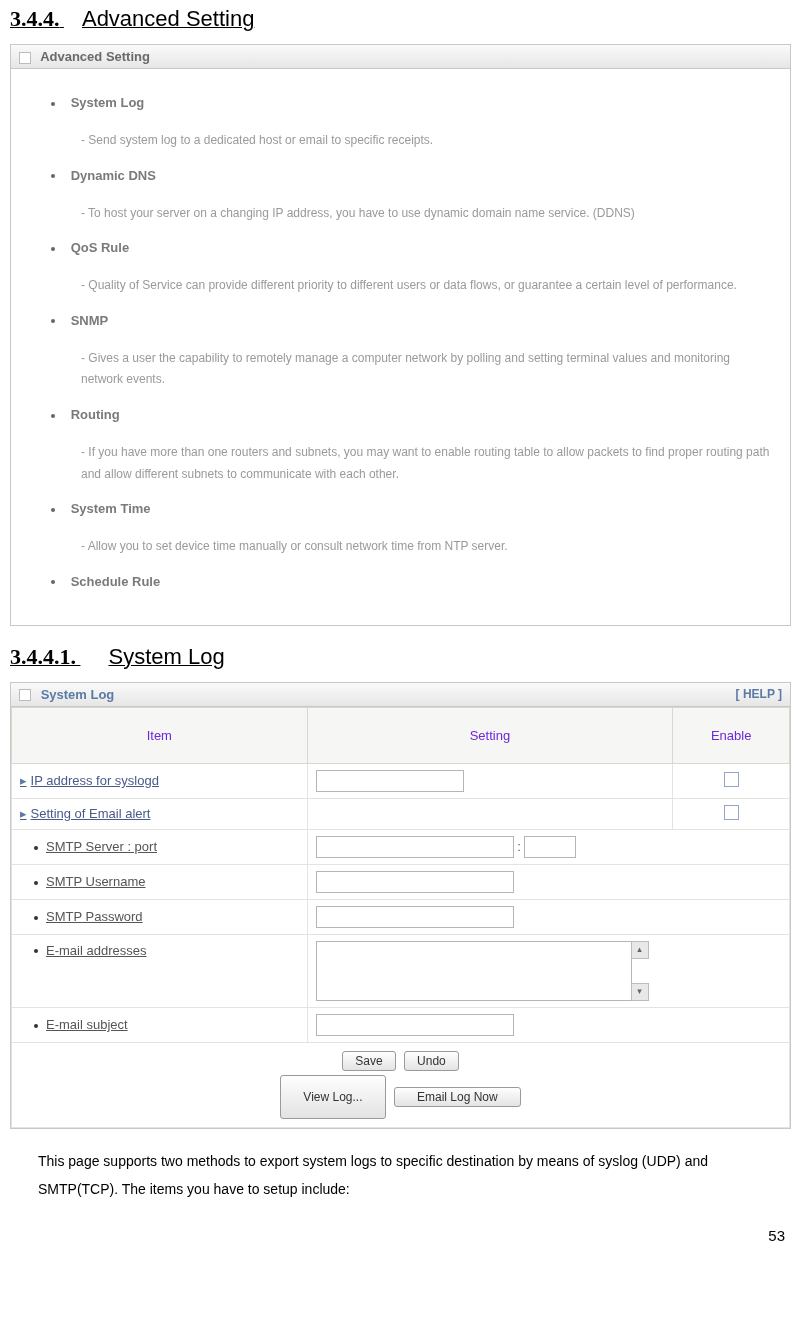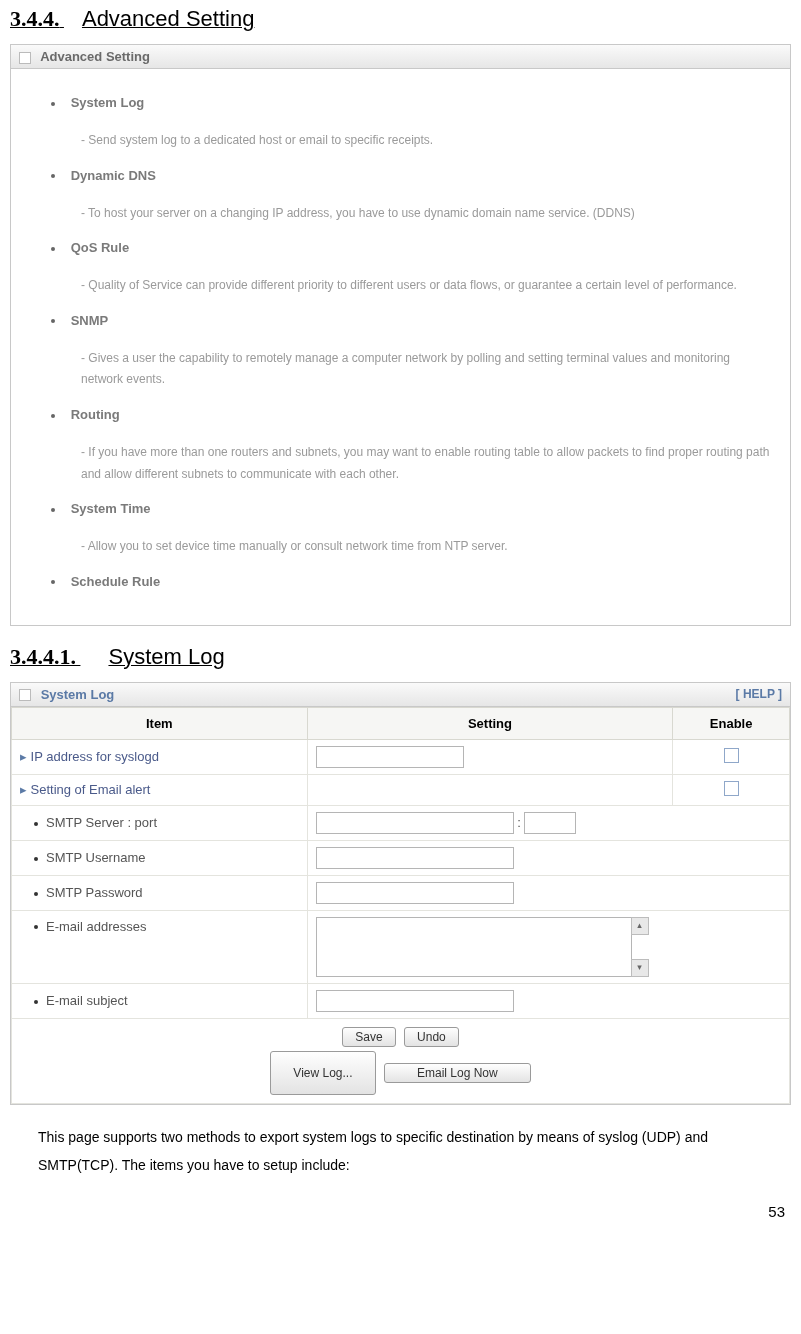--- a/index.html
+++ b/index.html
@@ -83,32 +83,33 @@
   }
   
   .sl-table {
     width: 100%;
     border-collapse: collapse;
     font-size: 13px;
   }
   .sl-table th {
     background: #f6f6f4;
     border: 1px solid #d8d8d0;
-    padding: 8px;
-    font-weight: bold;
-    color: #000000;
+    padding: 20px;
+    font-weight: normal;
+    color: #6d28d9;
   }
   .sl-table td {
     border: 1px solid #e4e4de;
     padding: 6px 8px;
     vertical-align: middle;
     color: #4a5a8a;
   }
   .sl-table td.itemcell {
     width: 38%;
+    text-decoration: underline;
   }
   .sl-table td.settingcell {
     width: 47%;
     text-align: left;
   }
   .sl-table td.enablecell {
     width: 15%;
     text-align: center;
   }
   .tri {
@@ -299,20 +300,20 @@
     </tr>
   </tbody>
     </table>
   <div class="btnrow">
     <div>
       <button>Save</button>
       <button>Undo</button>
     </div>
     <div>
       <button style="padding:14px 22px">View Log...</button>
-      <button style="padding:2px 32px">Email Log Now</button>
+      <button style="padding:2px 22px">Email Log Now</button>
     </div>
   </div>
 </div>
 
 <div class="body-text">This page supports two methods to export system logs to specific destination by means of syslog (UDP) and SMTP(TCP). The items you have to setup include:</div>
 
 <div class="page-num">53</div>
 
 </body></html>

